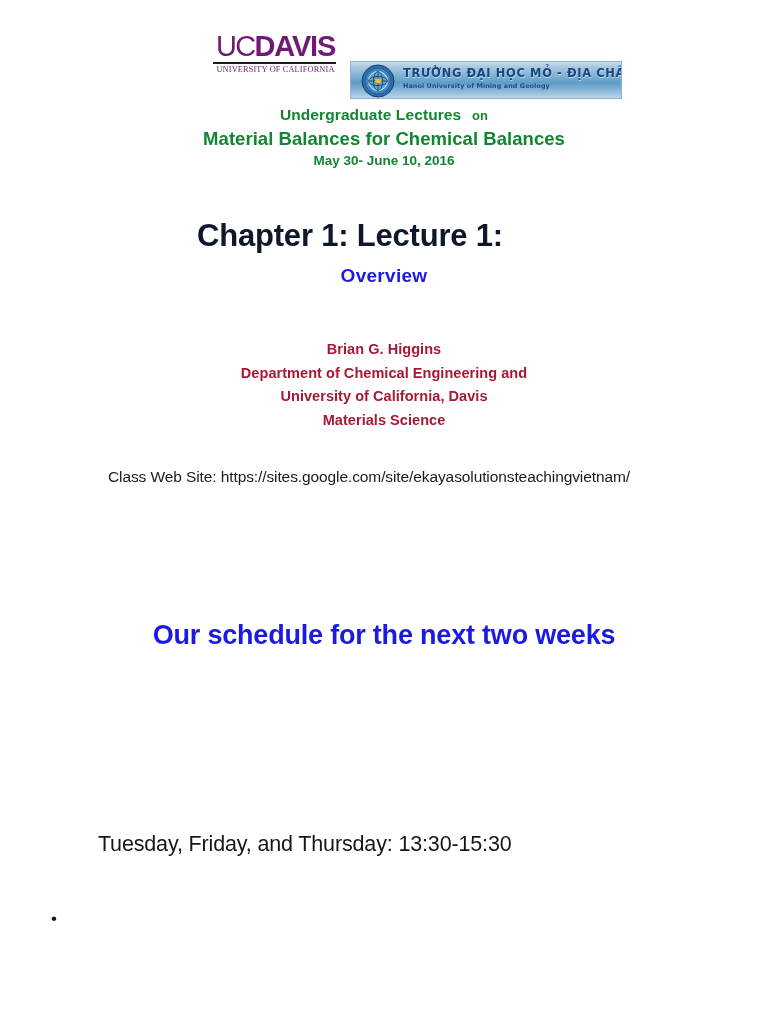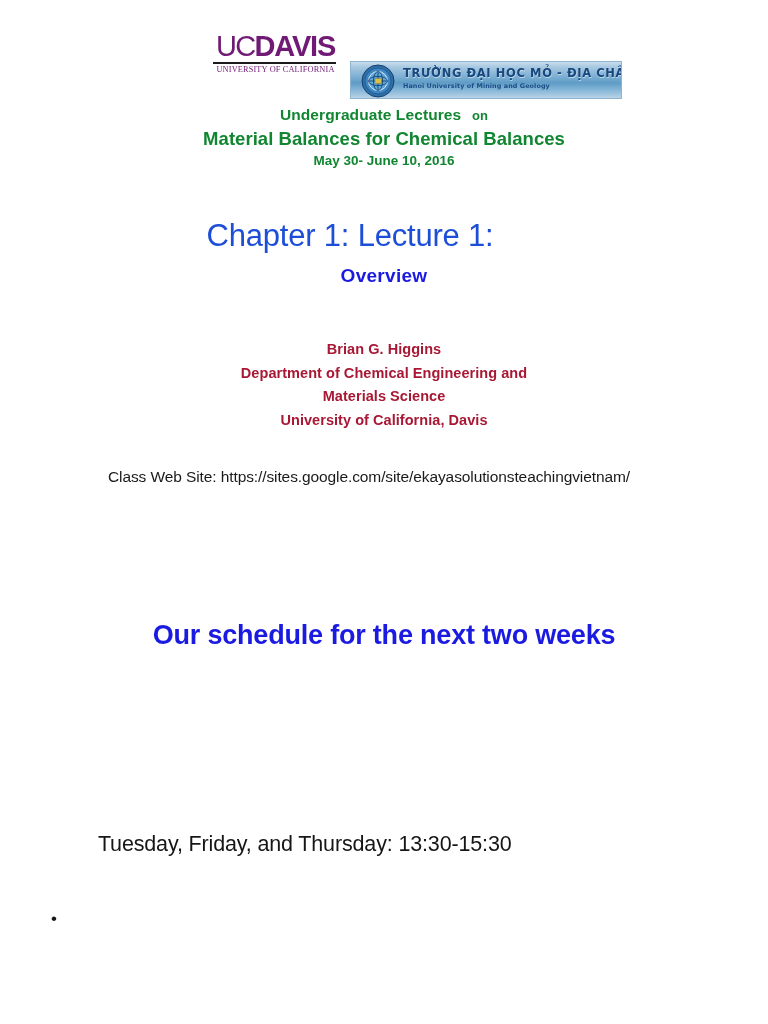--- a/index.html
+++ b/index.html
@@ -151,24 +151,24 @@
   }
 
   
   .chapter-title {
     position: absolute;
     top: 218px;
     left: 0;
     width: 700px;
     text-align: center;
     font-size: 31px;
-    font-weight: 400;
+    font-weight: 700;
     line-height: 36px;
     letter-spacing: -0.2px;
-    color: #1d4ed8;
+    color: #0f172a;
   }
   .chapter-sub {
     position: absolute;
     top: 264px;
     left: 0;
     width: 768px;
     text-align: center;
     font-family: "Liberation Sans", sans-serif;
     font-size: 19px;
     font-weight: 700;
@@ -286,22 +286,22 @@
   <div class="course-line2">Material Balances for Chemical Balances</div>
   <div class="course-line3">May 30- June 10, 2016</div>
 </div>
 
 <div class="chapter-title">Chapter 1: Lecture 1:</div>
 <div class="chapter-sub">Overview</div>
 
 <div class="author-block">
   <div>Brian G. Higgins</div>
   <div>Department of Chemical Engineering and</div>
+  <div>University of California, Davis</div>
   <div>Materials Science</div>
-  <div>University of California, Davis</div>
 </div>
 
 <div class="website-line">Class Web Site: https://sites.google.com/site/ekayasolutionsteachingvietnam/</div>
 
 <div class="schedule-heading">Our schedule for the next two weeks</div>
 
 <div class="schedule-list">
   <div class="sched-item no-bullet">
     
     <span>Tuesday, Friday, and Thursday: 13:30-15:30</span>

